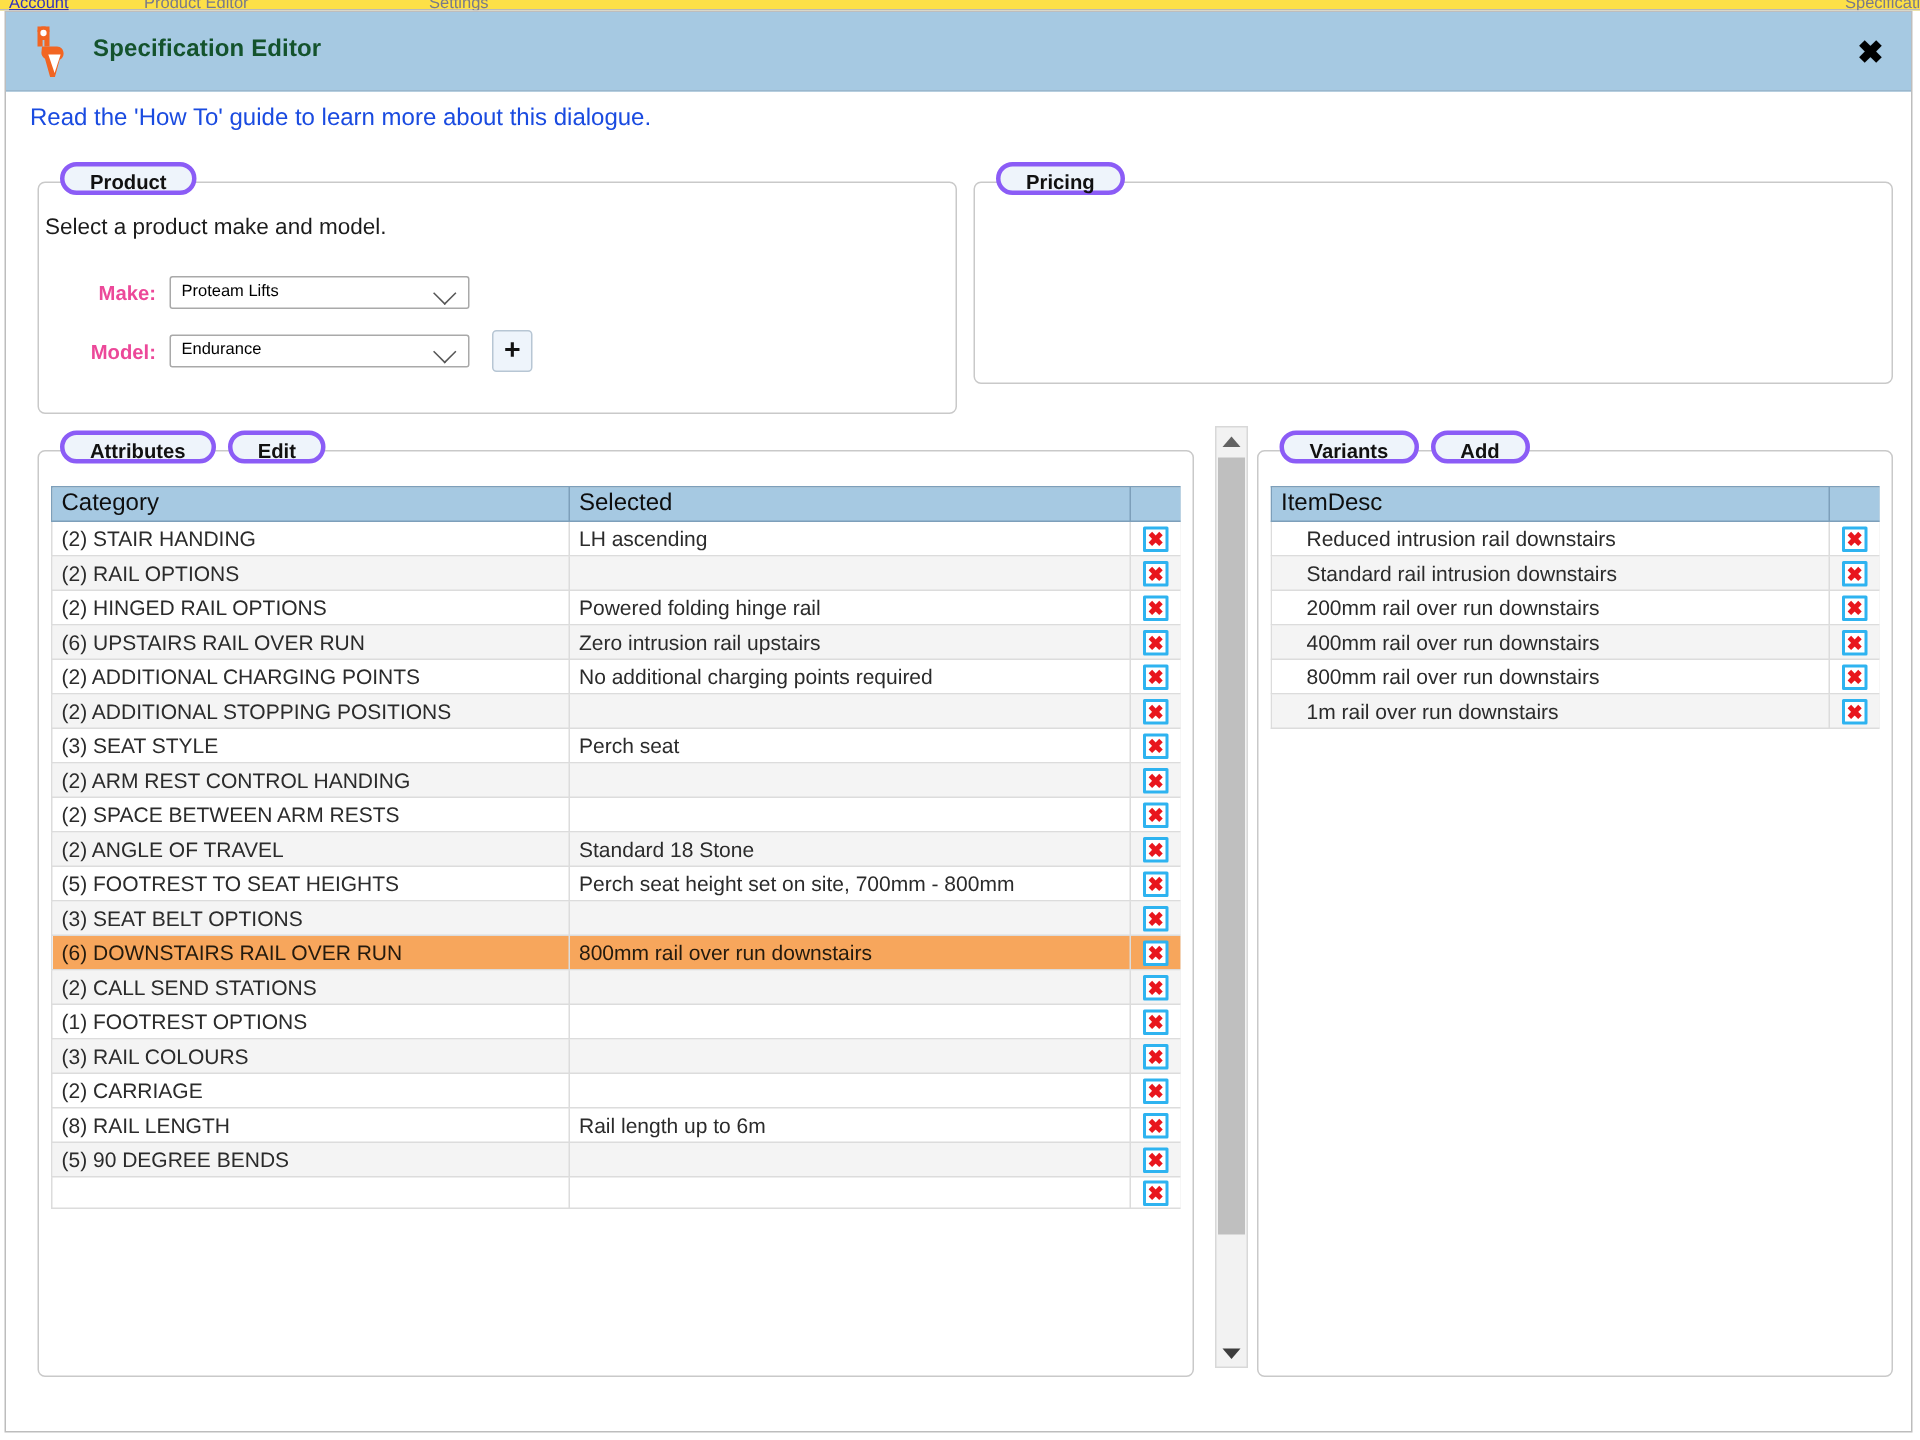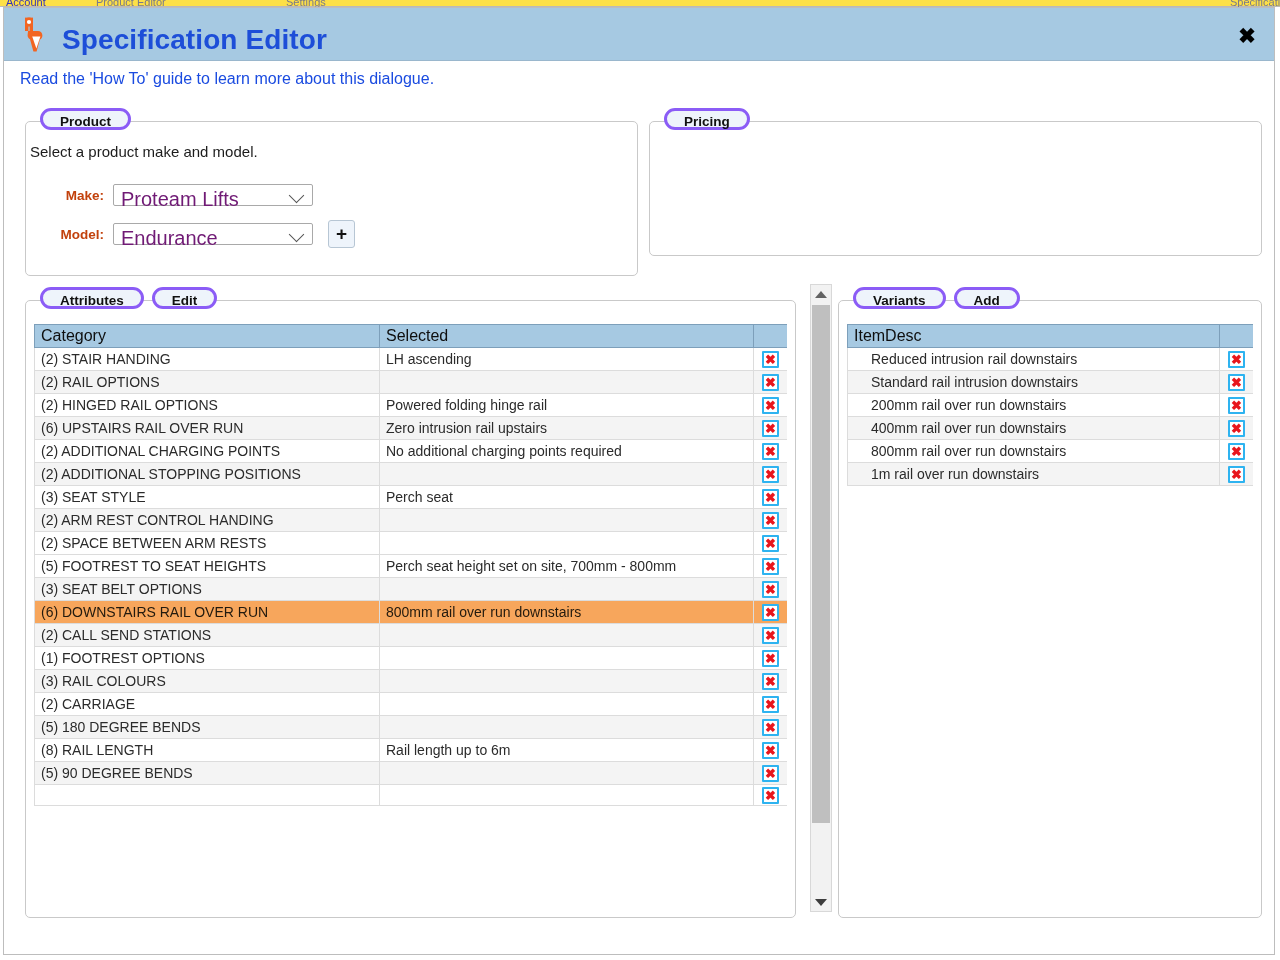--- a/index.html
+++ b/index.html
@@ -56,23 +56,23 @@
     border-bottom: 1px solid #9ab7cd;
   }
   #logo {
     position: absolute;
     left: 12px; top: 9px;
     width: 34px; height: 36px;
   }
   #title-text {
     position: absolute;
     left: 58px; top: 16px;
-    font-size: 28px;
+    font-size: 16px;
     font-weight: bold;
-    color: #1d4ed8;
+    color: #14532d;
     letter-spacing: 0.1px;
   }
   #close-btn {
     position: absolute;
     right: 14px; top: 14px;
     width: 26px; height: 26px;
     display: flex;
     align-items: center;
     justify-content: center;
     font-size: 21px;
@@ -133,32 +133,32 @@
   .field-row {
     position: absolute;
     display: flex;
     align-items: center;
   }
   .field-label {
     width: 74px;
     text-align: right;
     font-size: 13.5px;
     font-weight: bold;
-    color: #c2410c;
+    color: #ec4899;
     margin-right: 9px;
   }
   .sel {
     width: 200px;
     height: 22px;
     border: 1px solid #a9a9a9;
     border-radius: 2px;
     background: #ffffff;
     position: relative;
-    font-size: 20px;
-    color: #701a75;
+    font-size: 11px;
+    color: #000000;
     box-sizing: border-box;
     cursor: pointer;
   }
   .sel .selval {
     position: absolute;
     left: 7px; top: 3px;
   }
   .sel .chev {
     position: absolute;
     right: 10px; top: 5px;
@@ -435,20 +435,25 @@
             <tr class="even">
               <td>(2) ARM REST CONTROL HANDING</td>
               <td></td>
               <td class="cell-act"><span class="xbtn">✖</span></td>
             </tr>
             <tr class="odd">
               <td>(2) SPACE BETWEEN ARM RESTS</td>
               <td></td>
               <td class="cell-act"><span class="xbtn">✖</span></td>
             </tr>
+            <tr class="even">
+              <td>(2) ANGLE OF TRAVEL</td>
+              <td>Standard 18 Stone</td>
+              <td class="cell-act"><span class="xbtn">✖</span></td>
+            </tr>
             <tr class="odd">
               <td>(5) FOOTREST TO SEAT HEIGHTS</td>
               <td>Perch seat height set on site, 700mm - 800mm</td>
               <td class="cell-act"><span class="xbtn">✖</span></td>
             </tr>
             <tr class="even">
               <td>(3) SEAT BELT OPTIONS</td>
               <td></td>
               <td class="cell-act"><span class="xbtn">✖</span></td>
             </tr>
@@ -467,25 +472,20 @@
               <td></td>
               <td class="cell-act"><span class="xbtn">✖</span></td>
             </tr>
             <tr class="even">
               <td>(3) RAIL COLOURS</td>
               <td></td>
               <td class="cell-act"><span class="xbtn">✖</span></td>
             </tr>
             <tr class="odd">
               <td>(2) CARRIAGE</td>
-              <td></td>
-              <td class="cell-act"><span class="xbtn">✖</span></td>
-            </tr>
-            <tr class="even">
-              <td>(5) 180 DEGREE BENDS</td>
               <td></td>
               <td class="cell-act"><span class="xbtn">✖</span></td>
             </tr>
             <tr class="odd">
               <td>(8) RAIL LENGTH</td>
               <td>Rail length up to 6m</td>
               <td class="cell-act"><span class="xbtn">✖</span></td>
             </tr>
             <tr class="even">
               <td>(5) 90 DEGREE BENDS</td>

